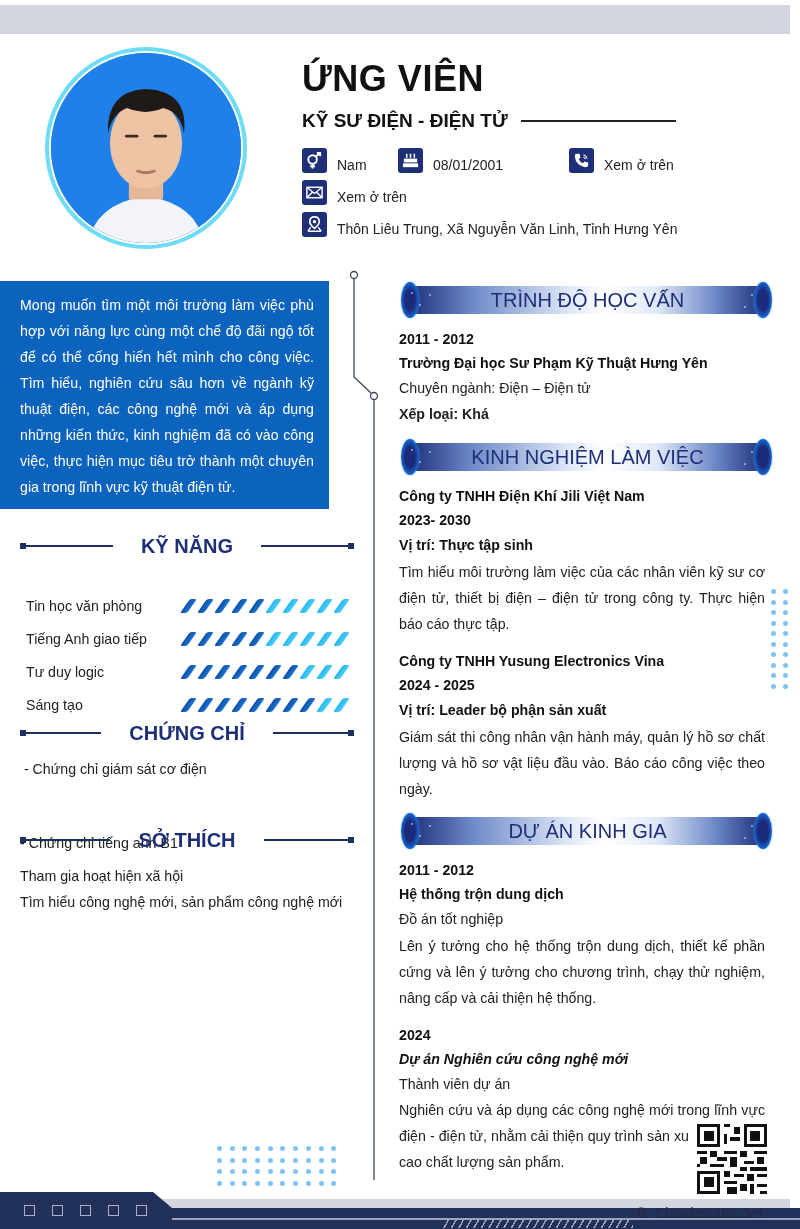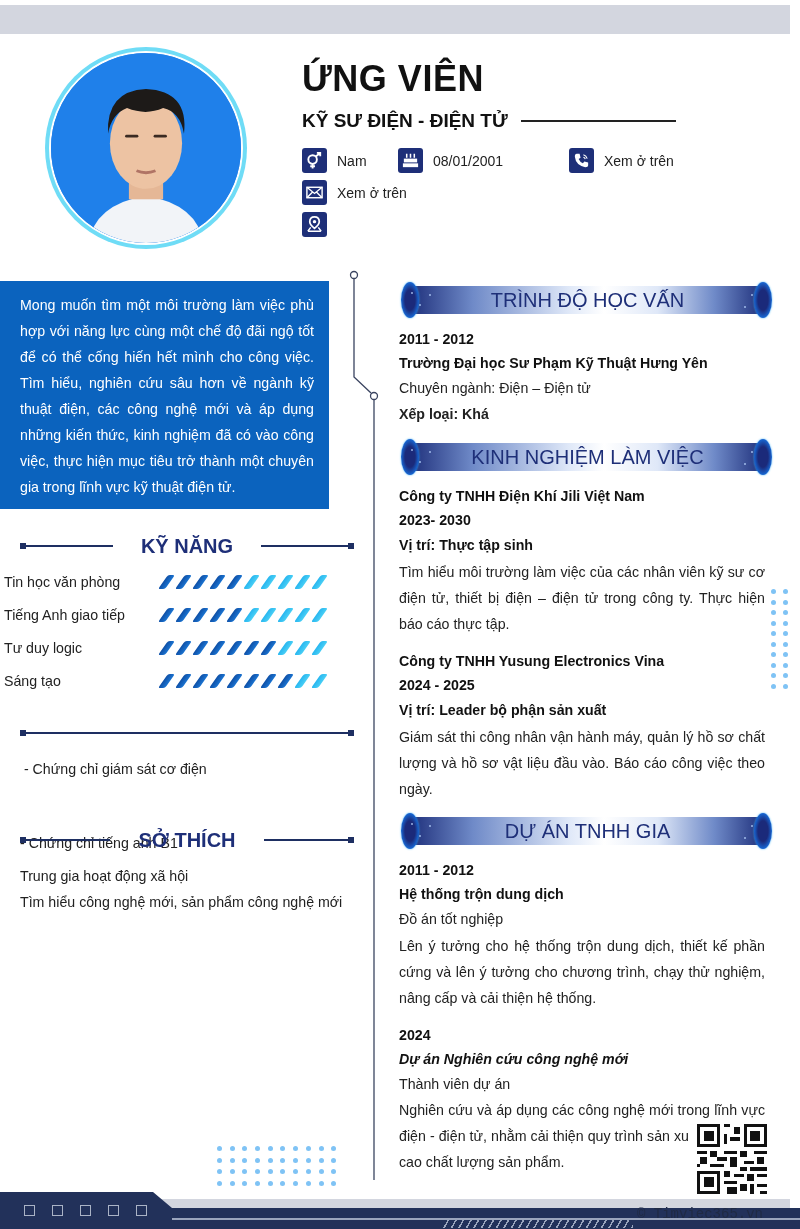--- a/index.html
+++ b/index.html
@@ -13,41 +13,41 @@
     background: #6fdcf6; padding: 4px; }
   .avatar-inner { width: 100%; height: 100%; border-radius: 50%; border: 2px solid #ffffff; overflow: hidden;
     background: #1f7fe8; position: relative; }
   .avatar-inner svg { width: 100%; height: 100%; display: block; }
 
   
   .name { position: absolute; left: 302px; top: 58px; font-size: 36px; font-weight: bold; color: #111; letter-spacing: 0.5px; }
   .job-title { position: absolute; left: 302px; top: 110px; font-size: 19px; font-weight: bold; color: #111; }
   .job-line { position: absolute; left: 521px; top: 120px; width: 155px; height: 1.5px; background: #222; }
 
-  .info-item { position: absolute; display: flex; align-items: center; font-size: 14px; color: #222; }
+  .info-item { position: absolute; display: flex; align-items: flex-end; font-size: 14px; color: #222; }
   .info-icon { width: 25px; height: 25px; background: #1e2f78; border-radius: 3px; margin-right: 10px;
     display: flex; align-items: center; justify-content: center; flex-shrink: 0; }
   .info-icon svg { width: 19px; height: 19px; }
 
   
   .objective { position: absolute; left: 0; top: 281px; width: 329px; height: 228px; background: #0b63be;
     padding: 11px 15px 0 20px; color: #ffffff; font-size: 14.2px; line-height: 26px; text-align: justify; }
 
   
   .tl { position: absolute; }
 
   
   .left-head { position: absolute; left: 20px; width: 334px; height: 30px; display: flex; align-items: center; }
   .left-head .ln { flex: 1; height: 1.5px; background: #1e2f62; position: relative; }
   .left-head .ln.l::before, .left-head .ln.r::after { content: ""; position: absolute; top: -2.5px; width: 6px; height: 6px; background: #1e2f62; }
   .left-head .ln.l::before { left: 0; }
   .left-head .ln.r::after { right: 0; }
   .left-head .txt { padding: 0 28px; font-size: 20px; font-weight: bold; color: #1e2f78; white-space: nowrap; }
 
-  .skill-row { position: absolute; left: 4px; width: 330px; height: 20px; display: flex; align-items: center; }
+  .skill-row { position: absolute; left: 26px; width: 330px; height: 20px; display: flex; align-items: center; margin-top: 24px; }
   .skill-label { width: 155px; font-size: 14.2px; color: #222; }
   .skill-bars { display: flex; gap: 1.5px; }
   .bar { width: 15.5px; height: 14px; position: relative; }
   .bar::before { content: ""; position: absolute; left: 4px; top: 0; width: 7px; height: 14px; border-radius: 2px;
     transform: skewX(-35deg); }
   .bar.on::before { background: linear-gradient(90deg, #0e4fa6, #1b74d1); }
   .bar.off::before { background: linear-gradient(90deg, #27b6f0, #49cff5); }
 
   .left-text { position: absolute; left: 20px; font-size: 14.2px; color: #222; line-height: 26px; }
 
@@ -146,20 +146,21 @@
   <span>Xem ở trên</span>
 </div>
 <div class="info-item" style="left:302px; top:212px;">
   <span class="info-icon">
     <svg viewBox="0 0 20 20">
         <path d="M10 2 Q15 2 15 7 Q15 10 10 14 Q5 10 5 7 Q5 2 10 2Z" stroke="#fff" stroke-width="1.8" fill="none"></path>
         <circle cx="10" cy="7" r="1.8" fill="#fff"></circle>
         <path d="M3 17 L6 13 M17 17 L14 13 M3 17 H17" stroke="#fff" stroke-width="1.6" fill="none"></path>
       </svg>
   </span>
+  <span>Thôn Liêu Trung, Xã Nguyễn Văn Linh, Tỉnh Hưng Yên</span>
 </div>
 
 <div class="objective">Mong muốn tìm một môi trường làm việc phù hợp với năng lực cùng một chế độ đãi ngộ tốt để có thể cống hiến hết mình cho công việc. Tìm hiểu, nghiên cứu sâu hơn về ngành kỹ thuật điện, các công nghệ mới và áp dụng những kiến thức, kinh nghiệm đã có vào công việc, thực hiện mục tiêu trở thành một chuyên gia trong lĩnh vực kỹ thuật điện tử.</div>
 
 <svg class="tl" style="left:340px; top:265px;" width="50" height="920">
   <circle cx="14" cy="10" r="3.5" fill="#fff" stroke="#3a4460" stroke-width="1.3"></circle>
   <path d="M14 13.5 V112 L31 128" stroke="#3a4460" stroke-width="1.3" fill="none"></path>
   <circle cx="34" cy="131" r="3.5" fill="#fff" stroke="#3a4460" stroke-width="1.3"></circle>
   <path d="M34 134.5 V915" stroke="#3a4460" stroke-width="1.3" fill="none"></path>
 </svg>
@@ -227,31 +228,32 @@
         <span class="bar on"></span>
         <span class="bar on"></span>
         <span class="bar off"></span>
         <span class="bar off"></span>
       </span>
     </div>
   </div>
 
 <div class="left-head" style="top:718px;">
   <span class="ln l"></span>
+  <span class="txt">CHỨNG CHỈ</span>
   <span class="ln r"></span>
 </div>
 <div class="left-text" style="top:756px; white-space:pre;"> - Chứng chỉ giám sát cơ điện</div>
 <div class="left-text" style="top:782px;margin-top:48px;">- Chứng chỉ tiếng anh B1</div>
 
 <div class="left-head" style="top:825px;">
   <span class="ln l"></span>
   <span class="txt">SỞ THÍCH</span>
   <span class="ln r"></span>
 </div>
-<div class="left-text" style="top:863px;">Trung gia hoạt động xã hội</div>
+<div class="left-text" style="top:863px;">Tham gia hoạt hiện xã hội</div>
 <div class="left-text" style="top:889px;">Tìm hiểu công nghệ mới, sản phẩm công nghệ mới</div>
 
 <div class="banner" style="top:282px;">
   <div class="body"></div>
   <div class="cap l"></div>
   <div class="cap r"></div>
   <span class="spark" style="left:12px;top:10px"></span>
     <span class="spark" style="left:20px;top:22px"></span>
     <span class="spark" style="left:30px;top:12px"></span>
     <span class="spark" style="left:352px;top:12px"></span>
@@ -286,21 +288,21 @@
 
 <div class="banner" style="top:813px;">
   <div class="body"></div>
   <div class="cap l"></div>
   <div class="cap r"></div>
   <span class="spark" style="left:12px;top:10px"></span>
     <span class="spark" style="left:20px;top:22px"></span>
     <span class="spark" style="left:30px;top:12px"></span>
     <span class="spark" style="left:352px;top:12px"></span>
     <span class="spark" style="left:345px;top:24px"></span>
-  <div class="title">DỰ ÁN TNHH GIA</div>
+  <div class="title">DỰ ÁN KINH GIA</div>
 </div>
 <div class="rt b" style="top:858px;">2011 - 2012</div>
 <div class="rt b" style="top:882px;">Hệ thống trộn dung dịch</div>
 <div class="rt" style="top:907px;">Đồ án tốt nghiệp</div>
 <div class="rt just" style="top:933px;">Lên ý tưởng cho hệ thống trộn dung dịch, thiết kế phần cứng và lên ý tưởng cho chương trình, chạy thử nghiệm, nâng cấp và cải thiện hệ thống.</div>
 
 <div class="rt b" style="top:1023px;">2024</div>
 <div class="rt b" style="top:1047px;font-style:italic;">Dự án Nghiên cứu công nghệ mới</div>
 <div class="rt" style="top:1072px;">Thành viên dự án</div>
 <div class="rt" style="top:1098px; text-align:justify; text-align-last:justify;">Nghiên cứu và áp dụng các công nghệ mới trong lĩnh vực</div>

